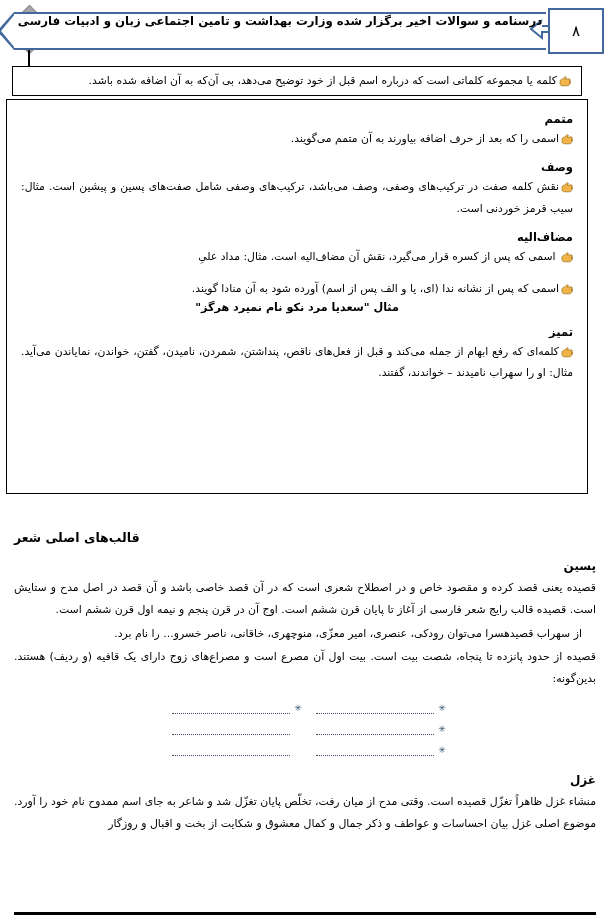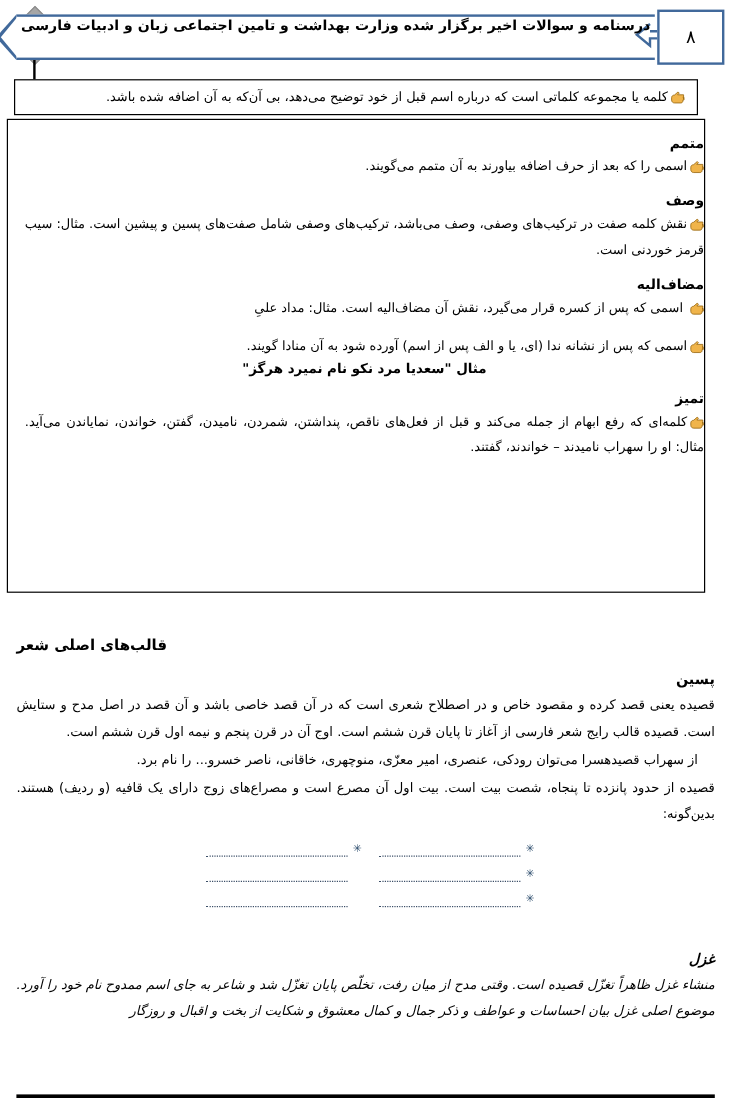--- a/index.html
+++ b/index.html
@@ -132,21 +132,21 @@
     height: 30px;
     display: flex;
     align-items: center;
     padding: 0 10px;
   }
   .box-main {
     top: 99px;
     right: 22px;
     left: 6px;
     height: 395px;
-    padding: 12px 0 8px 14px;
+    padding: 12px 14px 8px 14px;
   }
 
   
   .ptext {
     font-size: 10.8px;
     line-height: 1.95;
     text-align: justify;
     color: #000000;
   }
   .ptext-c { text-align: right; }
@@ -396,20 +396,20 @@
         <span class="star">✳</span>
         <span class="dotline"></span>
       </div>
       <div class="hemistich">
         <span class="star blank"></span>
         <span class="dotline"></span>
       </div>
     </div>
   </div>
 
-  <div style="margin-top:31px;font-style:italic;">
+  <div style="margin-top:12px;">
     <div class="sub-head">غزل</div>
     <div class="body-p">منشاء غزل ظاهراً تغزّل قصیده است. وقتی مدح از میان رفت، تخلّص پایان تغزّل شد و شاعر به جای اسم ممدوح نام خود را آورد. موضوع اصلی غزل بیان احساسات و عواطف و ذکر جمال و کمال معشوق و شکایت از بخت و اقبال و روزگار</div>
   </div>
 
 </div>
 
 <div class="bottom-rule"></div>
 
 </body></html>

